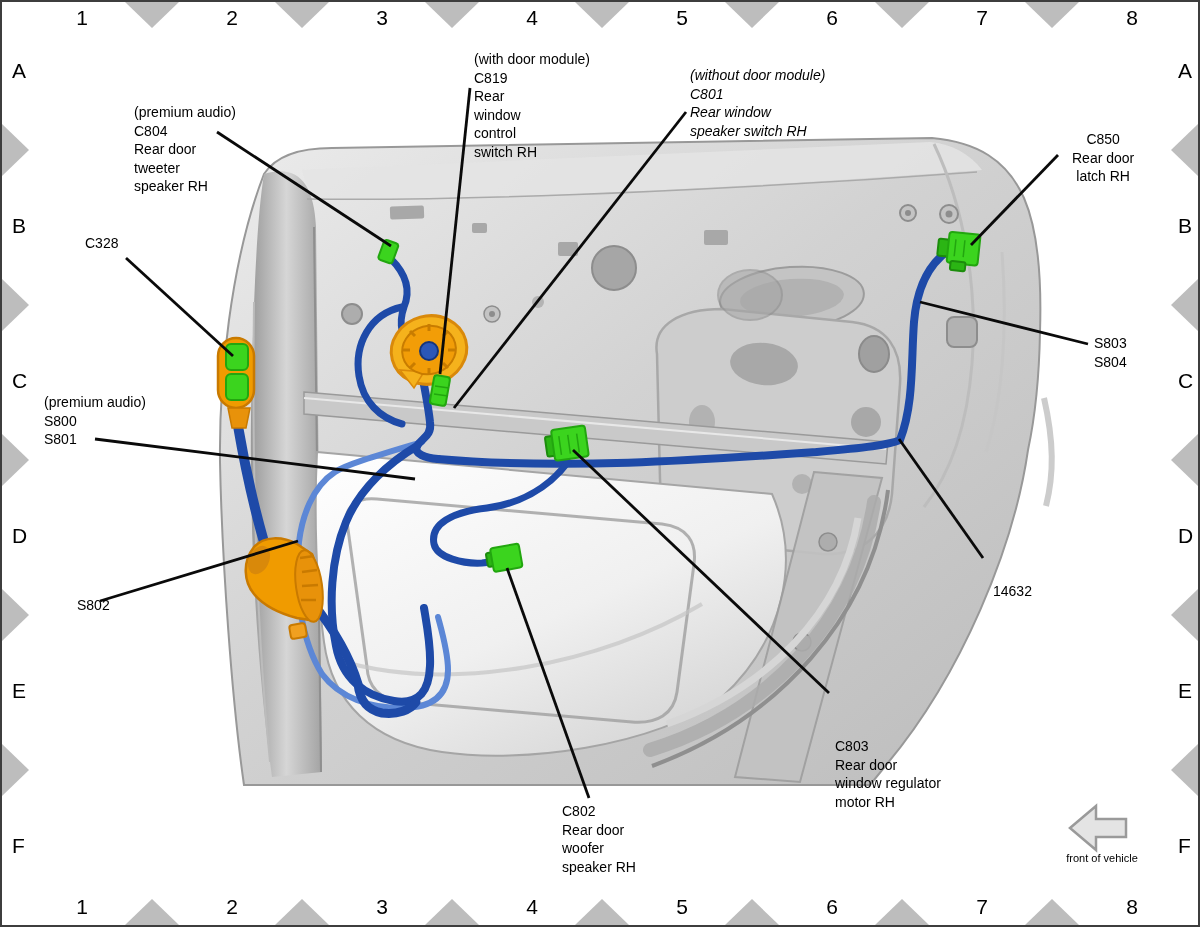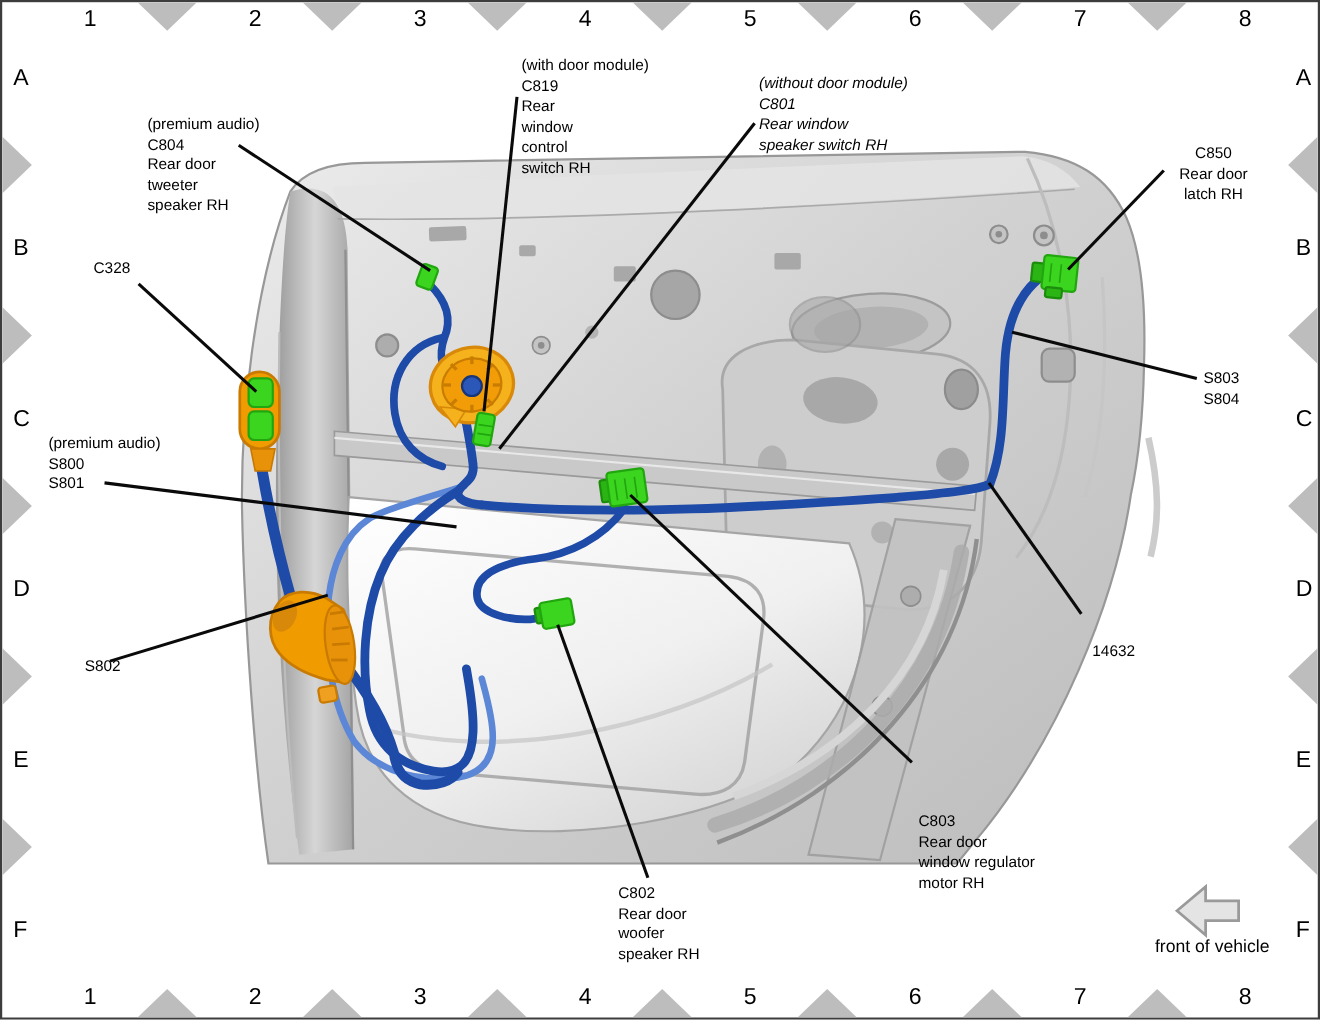--- a/index.html
+++ b/index.html
@@ -10,21 +10,21 @@
   }
   #art{position:absolute;left:0;top:0;width:1196px;height:923px;}
   .grid-label{
     position:absolute;font-size:21px;color:#000;line-height:24px;
     transform:translateX(-50%);
   }
   .grid-label.row{transform:none;}
   .callout{position:absolute;color:#000000;font-size:14px;line-height:18.6px;white-space:nowrap;}
   .callout div{white-space:nowrap;}
   #front-label{
-    position:absolute;font-size:16px;color:#000;text-align:center;width:140px;
+    position:absolute;font-size:11px;color:#000;text-align:center;width:140px;
   }
 </style>
 </head>
 <body>
 
 <div id="page">
 
   <svg id="art" viewBox="0 0 1196 923">
     <defs>
       <linearGradient id="gDoor" x1="0" y1="0" x2="1" y2="1">

